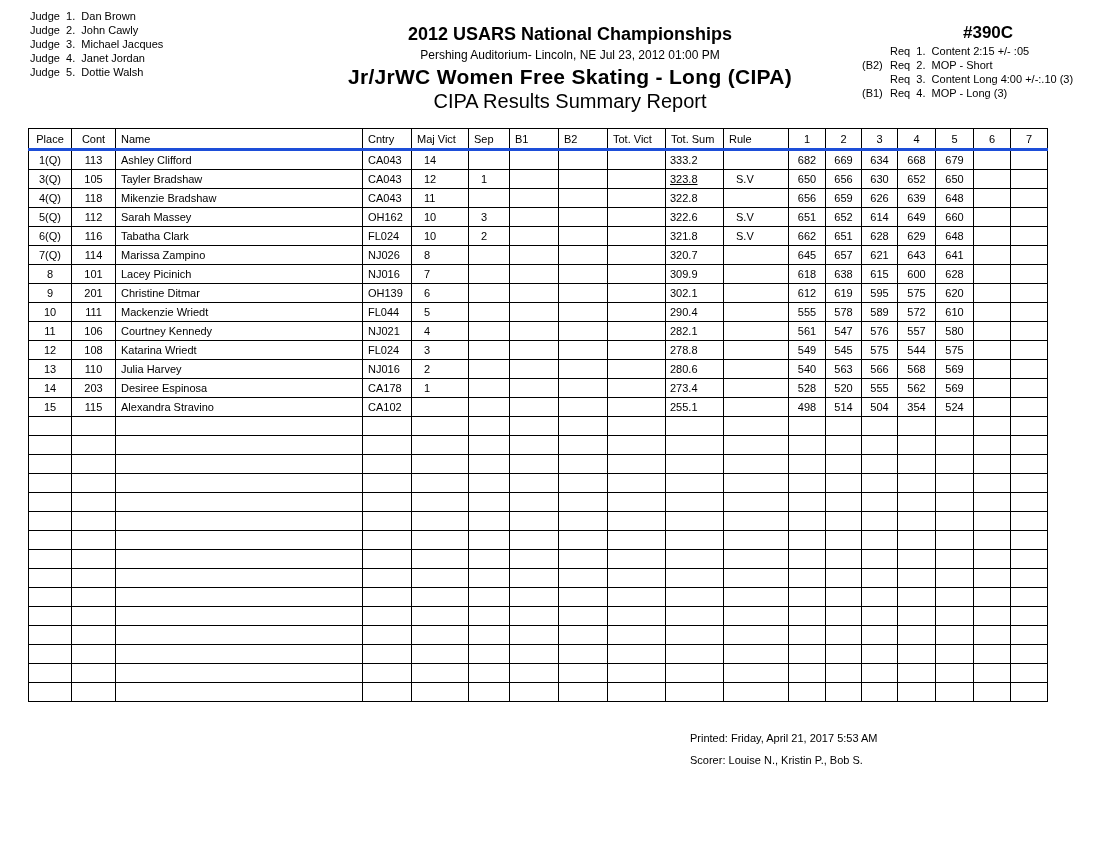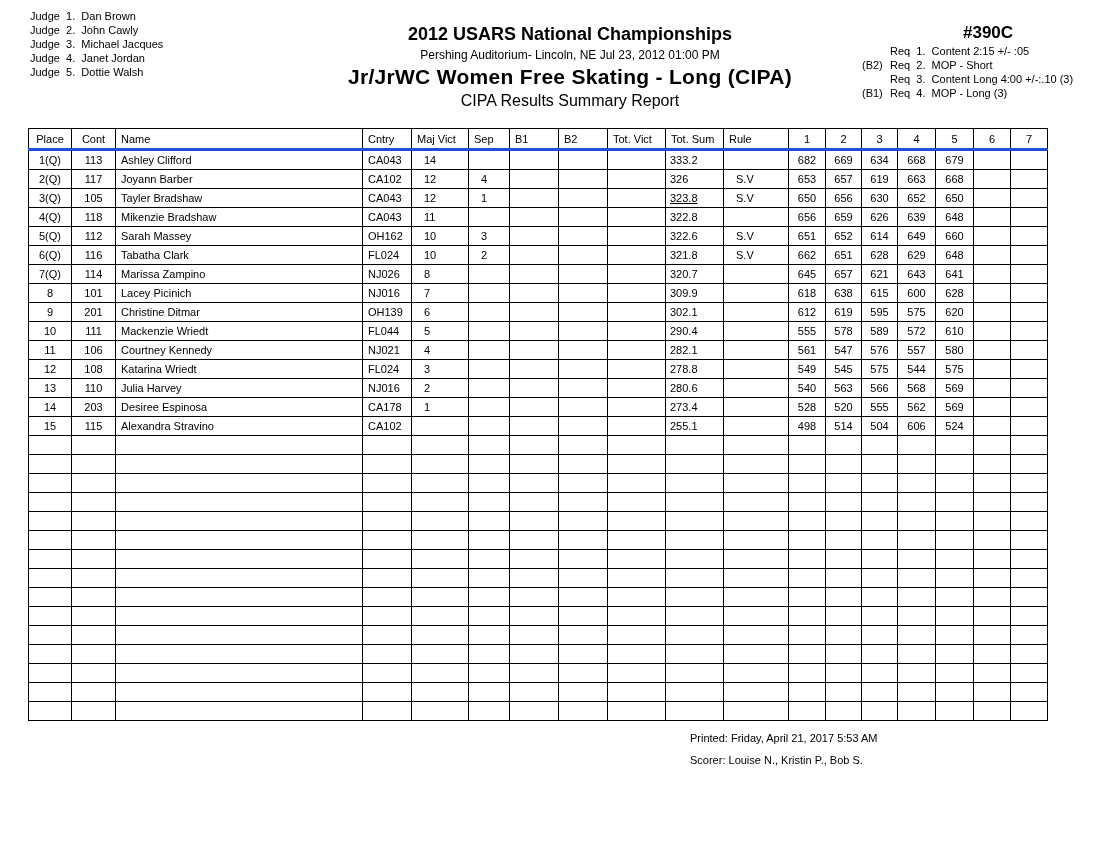--- a/index.html
+++ b/index.html
@@ -3,21 +3,21 @@
 <meta charset="utf-8">
 <style>
   html, body { margin:0; padding:0; background:#ffffff; }
   body { width:1100px; height:850px; position:relative; font-family:"Liberation Sans", sans-serif; color:#000; overflow:hidden; }
   .judges { position:absolute; left:30px; top:9px; font-size:11px; line-height:14px; }
   .judges div { white-space:pre; }
   .center { position:absolute; left:300px; width:540px; top:22px; text-align:center; }
   .t1 { font-size:18px; font-weight:bold; line-height:24px; }
   .t2 { font-size:12px; line-height:18px; }
   .t3 { font-size:21px; font-weight:bold; line-height:26px; letter-spacing:0.3px; }
-  .t4 { font-size:16px; line-height:22px; }
+  .t4 { font-size:20px; line-height:22px; }
   .evno { position:absolute; left:963px; top:23px; font-size:17px; font-weight:bold; }
   .reqs { position:absolute; left:862px; top:44px; font-size:11px; line-height:14px; }
   .reqs .r { white-space:pre; }
   .reqs .pre { display:inline-block; width:28px; }
   table.grid { position:absolute; left:28px; top:128px; border-collapse:collapse; font-size:11px; }
   table.grid td, table.grid th { border:1px solid #000; height:18px; padding:0 0 0 5px; white-space:nowrap; overflow:hidden; font-weight:normal; text-align:left; vertical-align:middle; }
   table.grid th { height:19px; border-bottom:3px solid #1d4ed8; }
   table.grid td.c, table.grid th.c { text-align:center; padding:0; }
   .footer { position:absolute; left:690px; top:727px; font-size:11px; line-height:22px; }
 </style>
@@ -106,40 +106,20 @@
         <td style="padding-left: 12px;"></td>
         <td class="c">682</td>
         <td class="c">669</td>
         <td class="c">634</td>
         <td class="c">668</td>
         <td class="c">679</td>
         <td class="c"></td>
         <td class="c"></td>
       </tr>
       <tr>
-        <td class="c">2(Q)</td>
-        <td class="c">117</td>
-        <td>Joyann Barber</td>
-        <td>CA102</td>
-        <td style="padding-left: 12px;">12</td>
-        <td style="padding-left: 12px;">4</td>
-        <td></td>
-        <td></td>
-        <td></td>
-        <td style="padding-left: 4px;">326</td>
-        <td style="padding-left: 12px;">S.V</td>
-        <td class="c">653</td>
-        <td class="c">657</td>
-        <td class="c">619</td>
-        <td class="c">663</td>
-        <td class="c">668</td>
-        <td class="c"></td>
-        <td class="c"></td>
-      </tr>
-      <tr>
         <td class="c">3(Q)</td>
         <td class="c">105</td>
         <td>Tayler Bradshaw</td>
         <td>CA043</td>
         <td style="padding-left: 12px;">12</td>
         <td style="padding-left: 12px;">1</td>
         <td></td>
         <td></td>
         <td></td>
         <td style="padding-left: 4px; text-decoration: underline;">323.8</td>
@@ -380,21 +360,21 @@
         <td style="padding-left: 12px;"></td>
         <td style="padding-left: 12px;"></td>
         <td></td>
         <td></td>
         <td></td>
         <td style="padding-left: 4px;">255.1</td>
         <td style="padding-left: 12px;"></td>
         <td class="c">498</td>
         <td class="c">514</td>
         <td class="c">504</td>
-        <td class="c">606</td>
+        <td class="c">354</td>
         <td class="c">524</td>
         <td class="c"></td>
         <td class="c"></td>
       </tr>
       <tr>
         <td></td>
         <td></td>
         <td></td>
         <td></td>
         <td></td>

